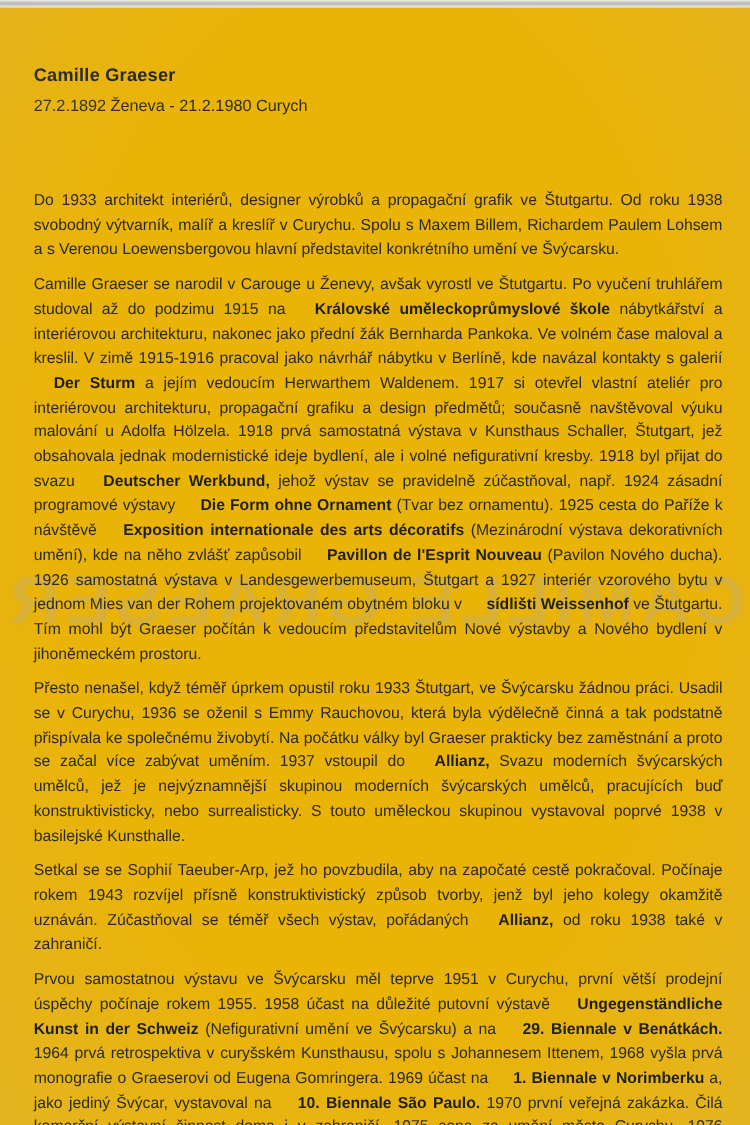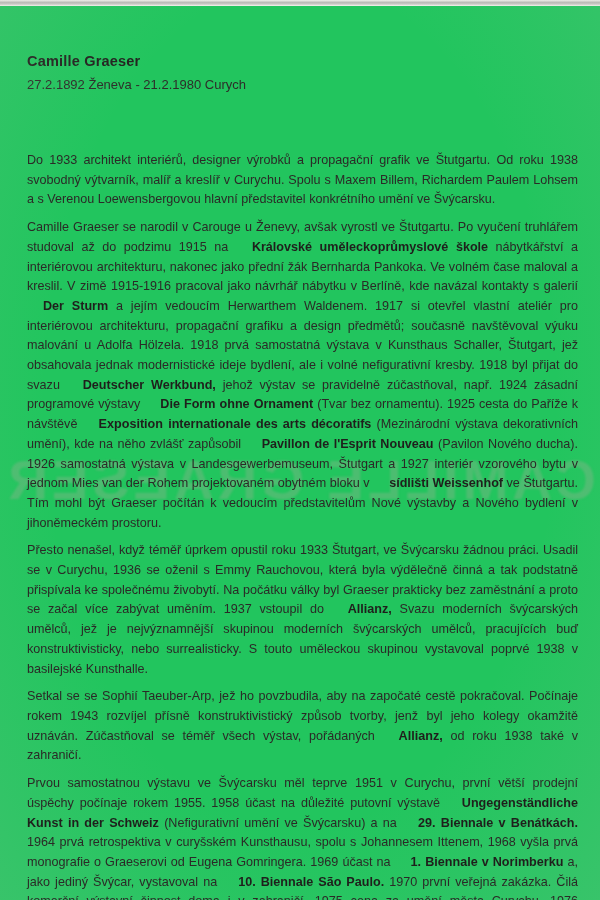--- a/index.html
+++ b/index.html
@@ -5,21 +5,21 @@
   html, body {
     margin: 0;
     padding: 0;
     background: #e8e7e3;
   }
   .page {
     position: relative;
     width: 600px;
     height: 900px;
     margin: 0;
-    background: #22c55e;
+    background: #eab308;
     font-family: "Liberation Sans", "DejaVu Sans", sans-serif;
     color: #2b2a27;
     overflow: hidden;
   }
   
   .edge-top {
     position: absolute;
     top: 0; left: 0; right: 0;
     height: 6px;
     background: linear-gradient(to bottom, #f2f1ed 0%, #b7b8b4 45%, #d9d8d4 80%, #f9f8f3 100%);

